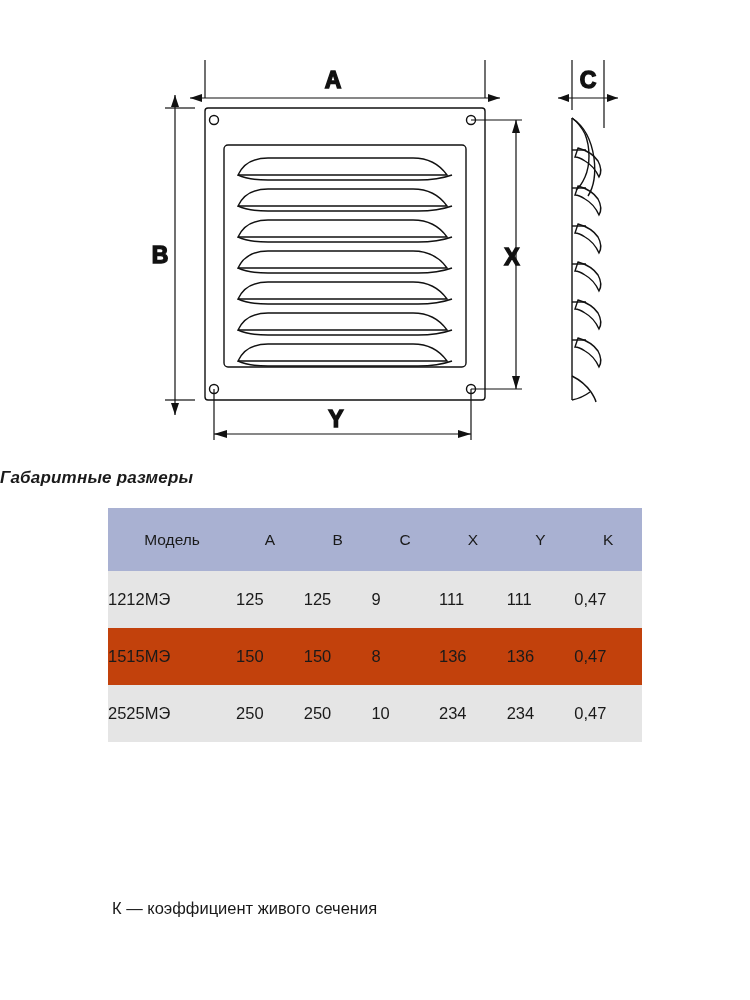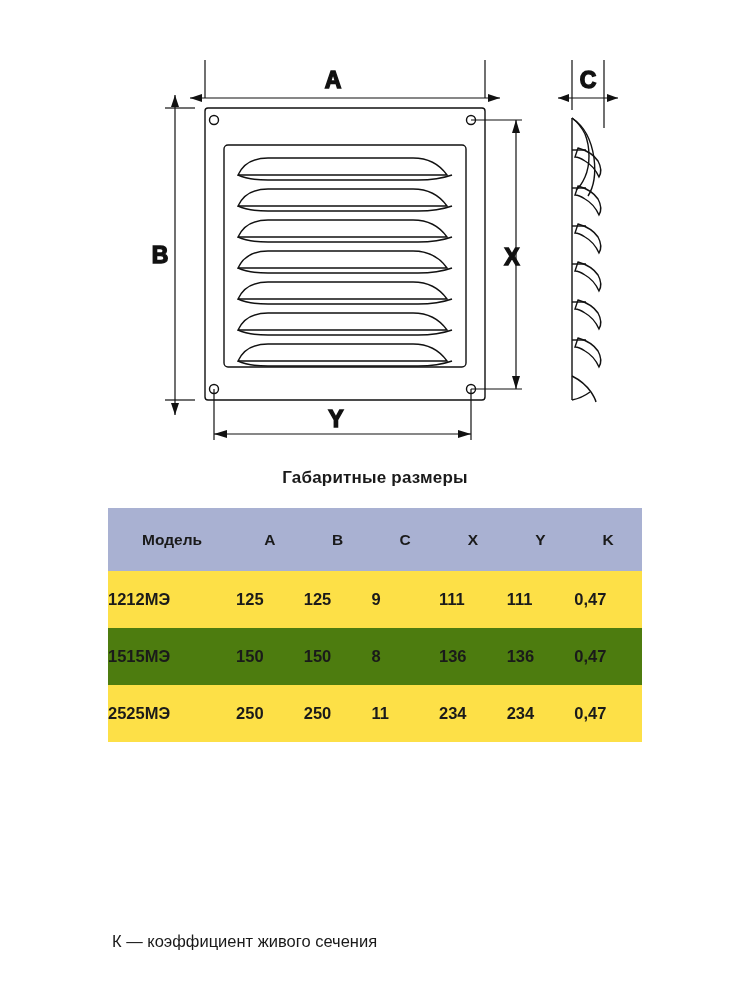--- a/index.html
+++ b/index.html
@@ -32,68 +32,68 @@
   .drawing svg {
     display: block;
   }
 
   
   .caption {
     position: absolute;
     top: 468px;
     left: 0;
     width: 750px;
-    text-align: center;
     font-size: 17px;
     font-weight: bold;
     letter-spacing: 0.2px;
     color: #1a1a1a;
+    font-style: italic;
   }
 
   
   .table-wrap {
     position: absolute;
     left: 108px;
     top: 508px;
     width: 534px;
   }
   table.spec {
     border-collapse: collapse;
     width: 534px;
     table-layout: fixed;
   }
   table.spec th,
   table.spec td {
     height: 57px;
     vertical-align: middle;
     font-size: 16.5px;
-    font-weight: bold;
+    font-weight: normal;
     color: #1a1a1a;
     border: none;
     padding: 0;
   }
   table.spec thead th {
     background: #a9b1d2;
     font-size: 15.5px;
     height: 63px;
   }
   table.spec tbody tr.odd td {
-    background: #fde047;
+    background: #e5e5e5;
     margin-top: 12px;
   }
   table.spec tbody tr.even td {
-    background: #4d7c0f;
+    background: #c2410c;
   }
   table.spec col.c-model { width: 128px; }
   table.spec col.c-val   { width: 67.6px; }
 
   .footnote {
     position: absolute;
     left: 112px;
-    top: 932px;
+    top: 899px;
     font-size: 16.5px;
     color: #1a1a1a;
   }
 
   .lbl {
     font-family: "Liberation Sans", sans-serif;
     font-weight: bold;
     font-size: 23px;
     fill: #111;
   }
@@ -253,21 +253,21 @@
           <td>150</td>
           <td>8</td>
           <td>136</td>
           <td>136</td>
           <td>0,47</td>
         </tr>
         <tr class="odd">
           <td>2525МЭ</td>
           <td>250</td>
           <td>250</td>
-          <td>11</td>
+          <td>10</td>
           <td>234</td>
           <td>234</td>
           <td>0,47</td>
         </tr>
       </tbody>
     </table>
   </div>
 
   <div class="footnote">К — коэффициент живого сечения</div>
 

